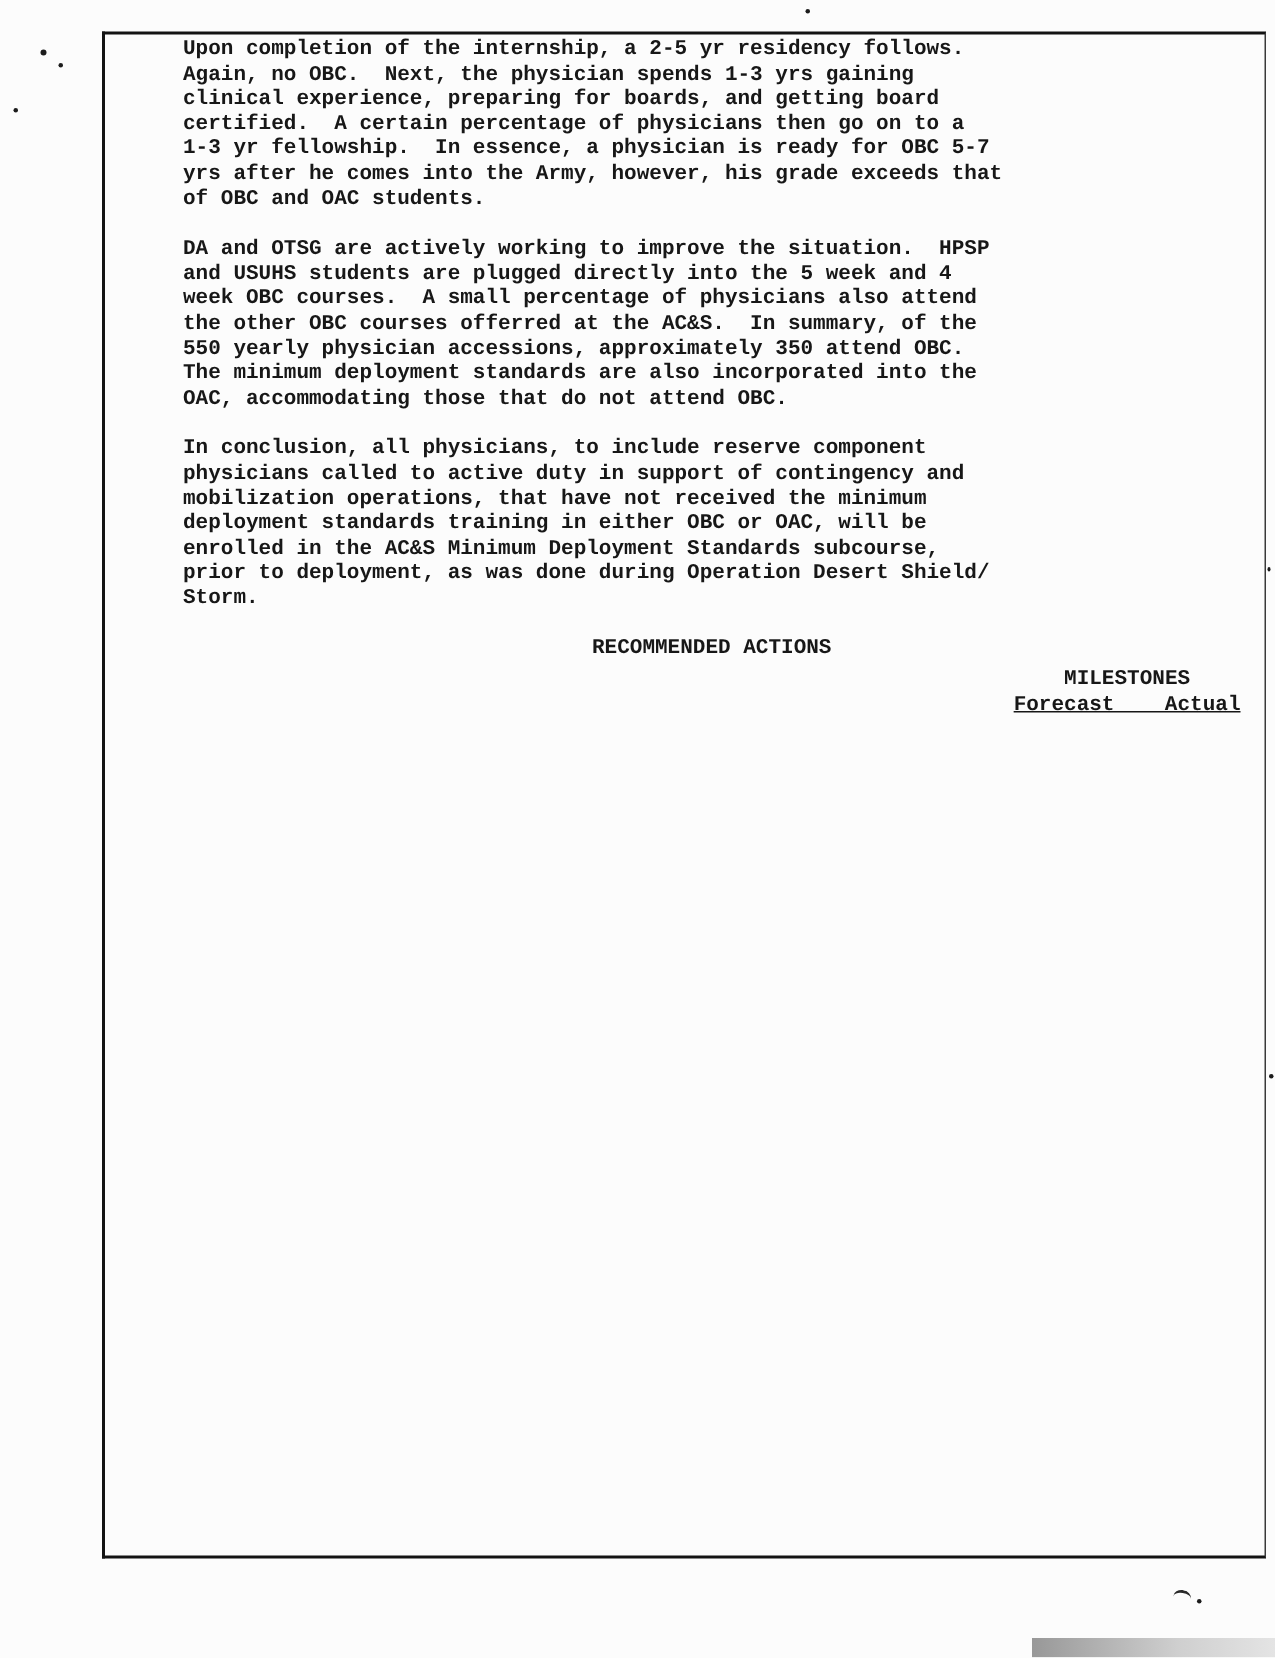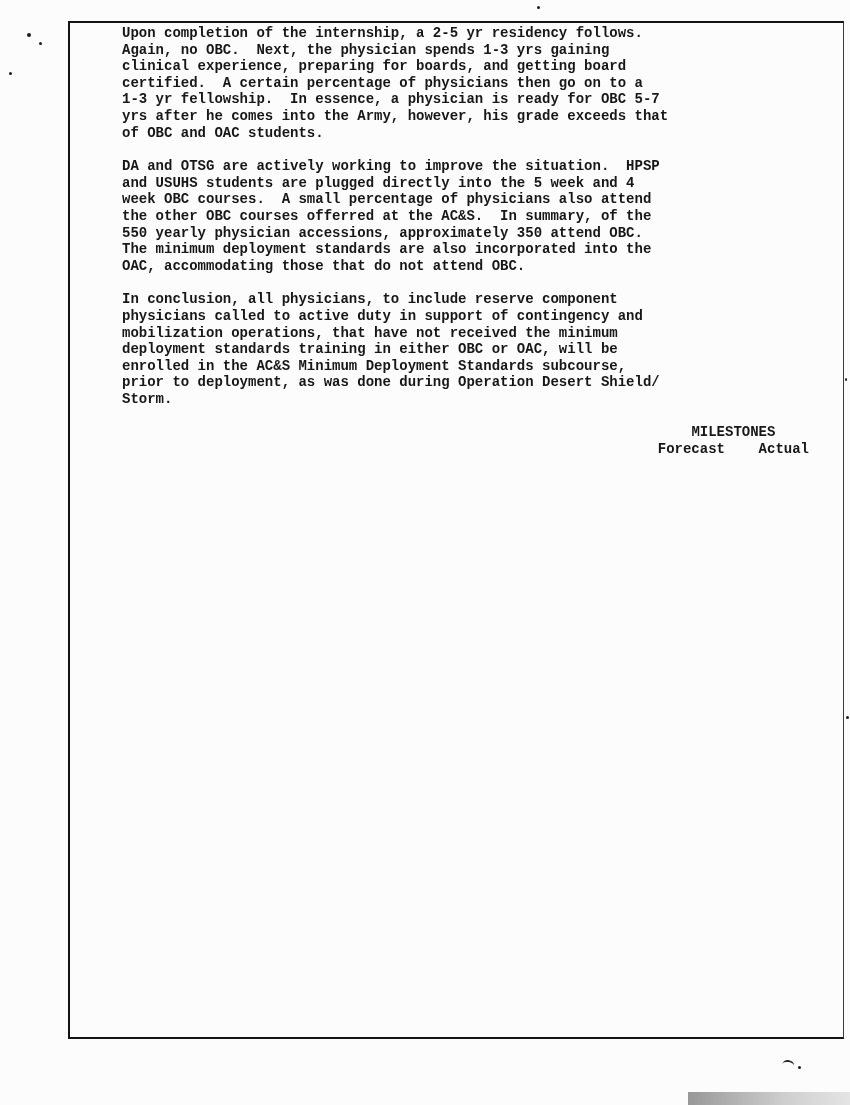--- a/index.html
+++ b/index.html
@@ -39,25 +39,25 @@
     white-space: pre;
   }
   .heading {
     text-align: center;
     margin: 13px 0 4px 0;
     white-space: pre;
   }
   .milestones {
     width: max-content;
     margin-left: auto;
-    margin-right: 18px;
     text-align: center;
   }
   .milestones .cols {
     white-space: pre;
+    text-decoration: underline;
   }
   
   .artifact {
     position: absolute;
     background: #1c1c1c;
     border-radius: 50%;
   }
   .tick {
     position: absolute;
     background: #1c1c1c;
@@ -117,20 +117,21 @@
 
 
       <p class="para">In conclusion, all physicians, to include reserve component
 physicians called to active duty in support of contingency and
 mobilization operations, that have not received the minimum
 deployment standards training in either OBC or OAC, will be
 enrolled in the AC&amp;S Minimum Deployment Standards subcourse,
 prior to deployment, as was done during Operation Desert Shield/
 Storm.</p>
 
+      <div class="heading">RECOMMENDED ACTIONS</div>
 
       <div class="milestones">
         <div>MILESTONES</div>
         <div class="cols">Forecast    Actual</div>
       </div>
 
     </div>
   </div>
 
 </div>

